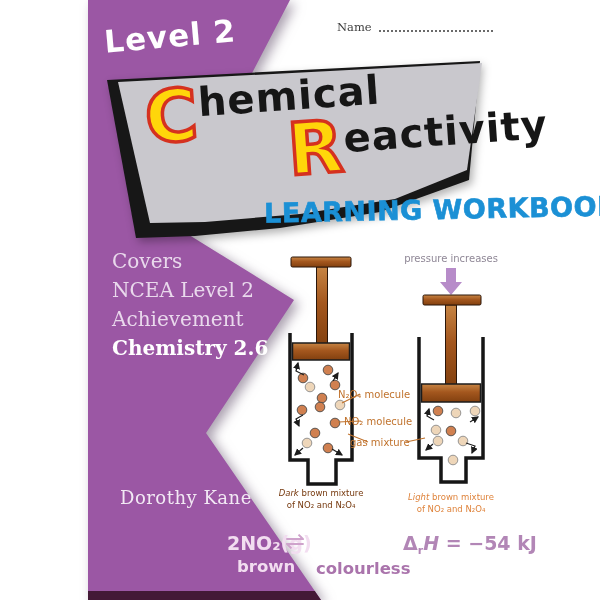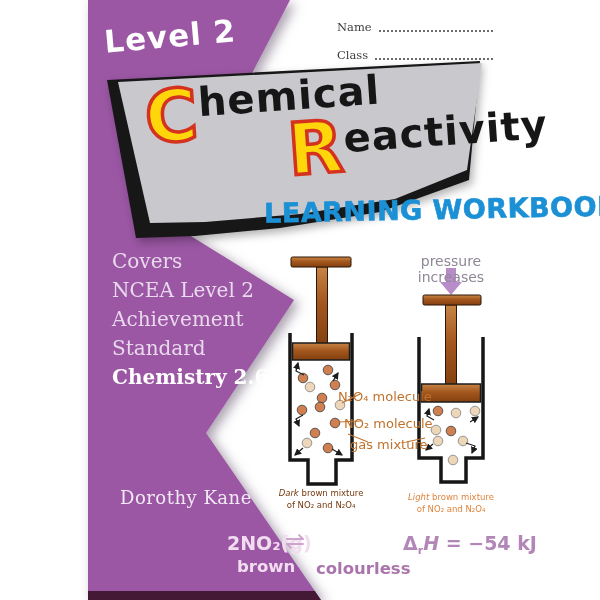--- a/index.html
+++ b/index.html
@@ -40,22 +40,22 @@
 
   
   .covers{position:absolute;left:112px;top:247px;font-family:"DejaVu Serif",serif;font-size:20px;
           line-height:29px;color:#e9d9ec;white-space:nowrap;}
   .covers .strong{color:#ffffff;font-weight:bold;}
 
   .author{position:absolute;left:120px;top:487px;font-family:"DejaVu Serif",serif;font-size:18px;
           color:#f2e9f4;letter-spacing:.5px;}
 
   
-  .pressure{position:absolute;left:402px;top:253px;width:98px;text-align:center;font-size:14px;color:#8f8796;}
-  .dlabel{position:absolute;font-size:13px;color:#c0722c;text-align:right;white-space:nowrap;}
+  .pressure{position:absolute;left:402px;top:253px;width:98px;text-align:center;font-size:10px;color:#8f8796;}
+  .dlabel{position:absolute;font-size:10px;color:#c0722c;text-align:right;white-space:nowrap;}
   #lab-n2o4{left:338px;top:389px;width:70px;}
   #lab-no2{left:344px;top:416px;width:64px;}
   #lab-gas{left:350px;top:437px;width:44px;}
   .caption{position:absolute;width:96px;text-align:center;font-size:8.5px;font-weight:normal;line-height:12px;}
   .cap-left{left:273px;top:487px;color:#76390e;}
   .cap-right{left:403px;top:491px;color:#df833b;}
   .caption .emph{font-style:italic;}
 
   
   .eq{position:absolute;font-weight:700;white-space:nowrap;}
@@ -81,24 +81,20 @@
     </div>
   </div>
 
   <div class="level-badge">Level 2</div>
 
   <div class="formbox">
     <div class="formrow">
       <span>Name</span>
       <span class="dots"></span>
     </div>
-    <div class="formrow">
-      <span>Class</span>
-      <span class="dots"></span>
-    </div>
   </div>
 
   <div class="plate-shadow">
     <div class="black-plate"></div>
   </div>
   <div class="gray-plate"></div>
 
   <div class="title">
     <div class="tline">
       <span class="initial">C</span>
@@ -109,21 +105,20 @@
         <span class="rest">eactivity</span>
     </div>
   </div>
 
   <div class="workbook">LEARNING WORKBOOK</div>
 
   <div class="covers">
     <div>Covers</div>
     <div>NCEA Level 2</div>
     <div>Achievement</div>
-    <div>Standard</div>
     <div class="strong">Chemistry 2.6</div>
   </div>
 
   <div class="author">Dorothy Kane</div>
 
   <svg class="diagram" width="600" height="600" viewBox="0 0 600 600">
     <defs>
       <linearGradient id="pistonGrad" x1="0" y1="0" x2="0" y2="1">
         <stop offset="0" stop-color="#c78544"></stop>
         <stop offset=".45" stop-color="#a4571e"></stop>

